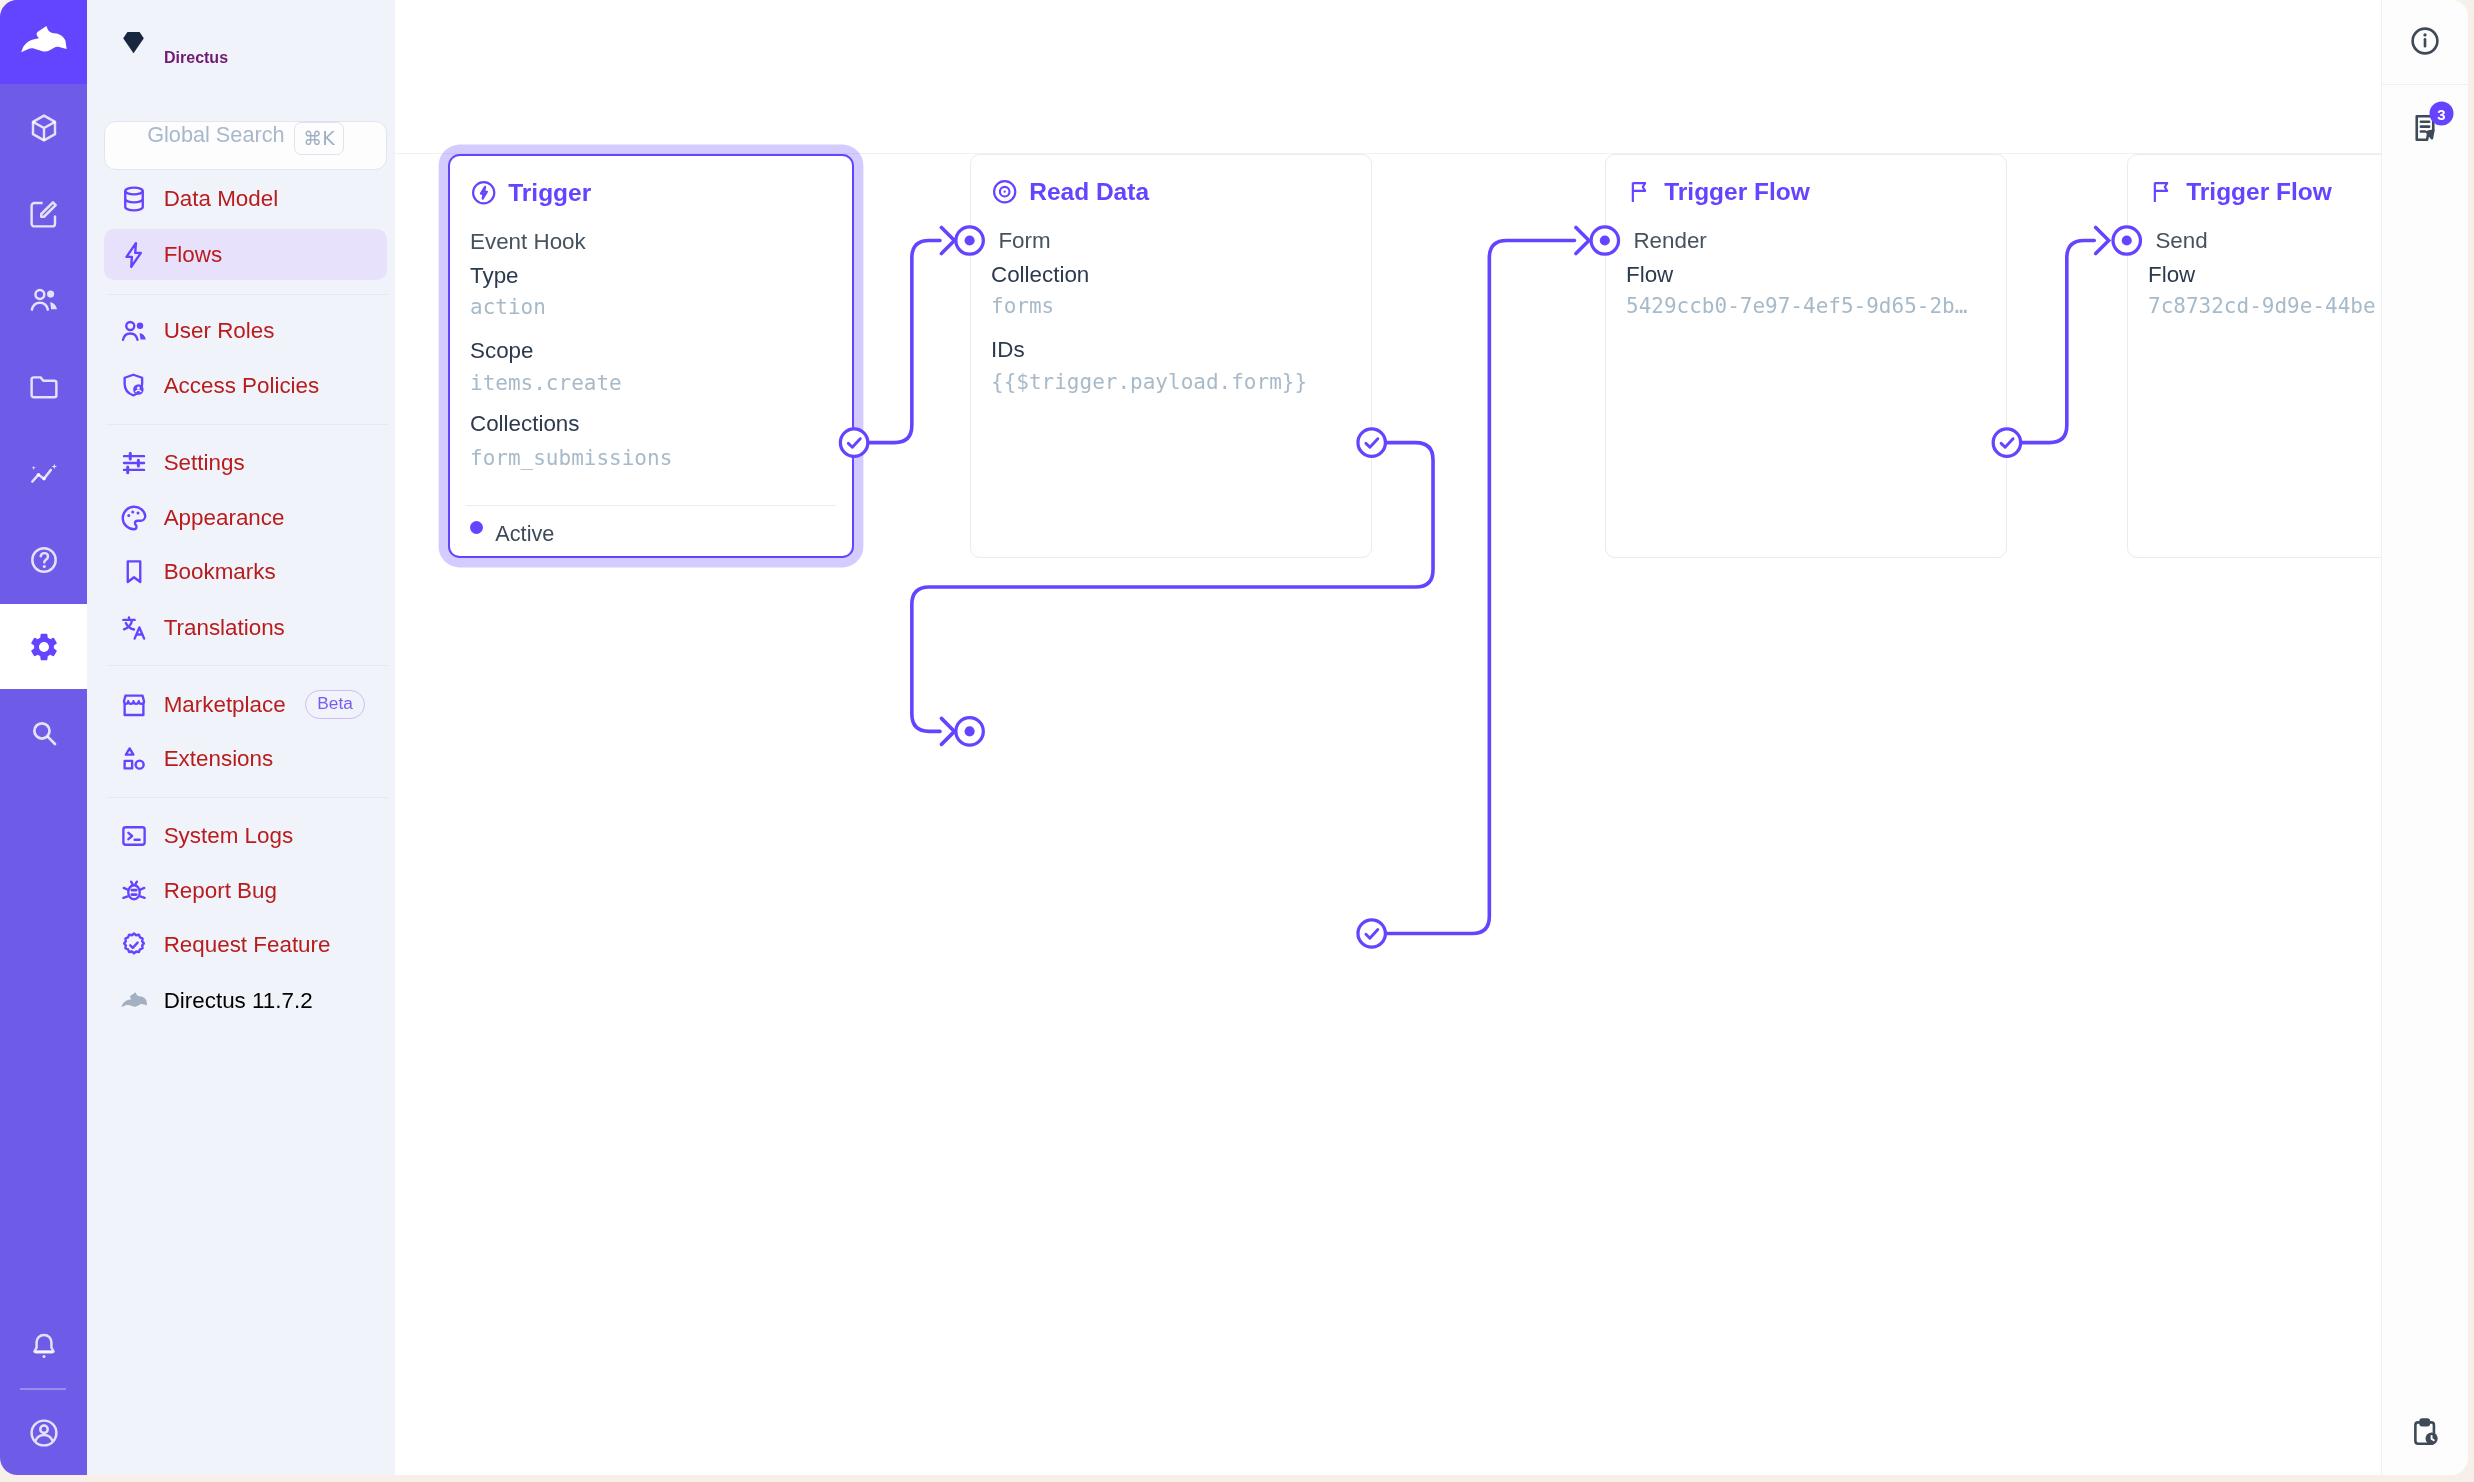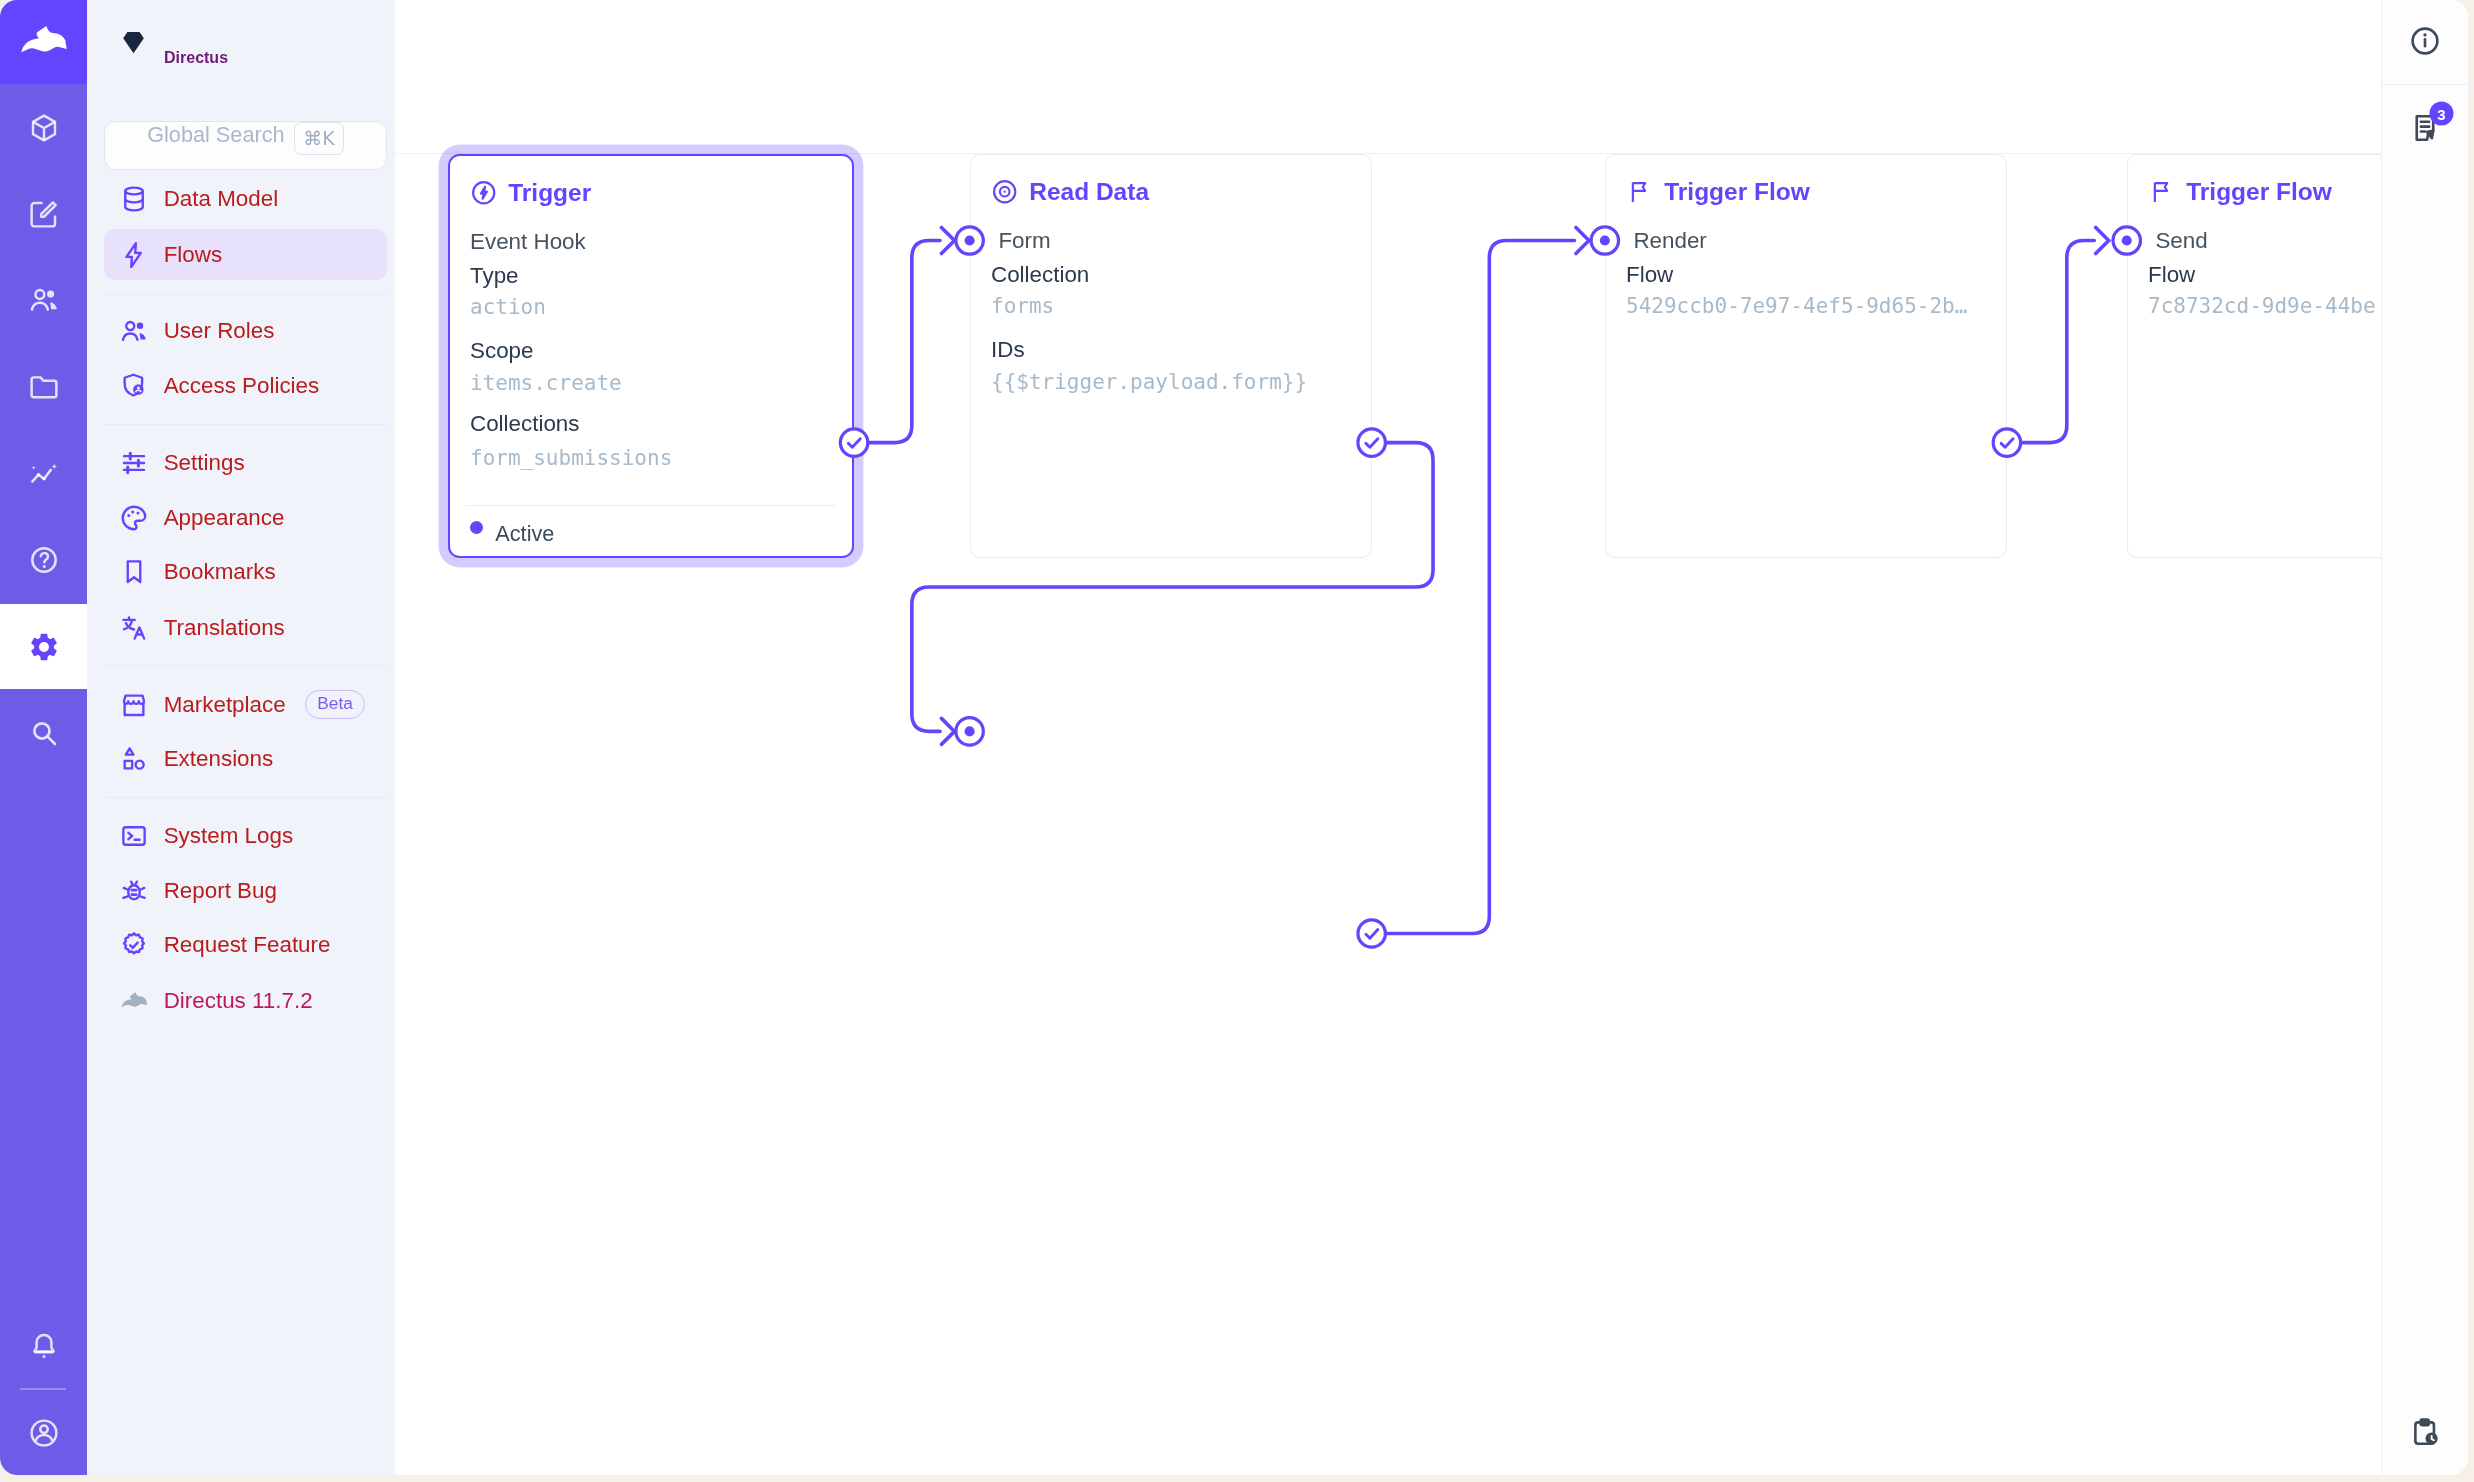--- a/index.html
+++ b/index.html
@@ -31,21 +31,21 @@
   .sb-search-ph { font-size:21.7px; color:#a8b8cc; }
   .sb-kbd { height:33px; padding:0 8.7px; border:1.4px solid #dce3ed; border-radius:7.2px;
     font-size:19px; line-height:30px; color:#9fb0c4; font-family:"DejaVu Sans", sans-serif; }
   .sb-item { position:absolute; left:17.3px; width:283px; height:51px; border-radius:10px;
     display:flex; align-items:center; cursor:pointer; }
   .sb-item.active { background:#e8e1fb; }
   .sb-item .ico { width:30px; height:30px; margin-left:14.4px; color:#6644ff; flex:0 0 30px; }
   .sb-item .ico svg { width:30px; height:30px; }
   .sb-item .lbl { margin-left:15px; font-size:22.4px; font-weight:400; color:#b91c1c; white-space:nowrap; }
   .sb-item.version .ico { color:#a2b0c2; }
-  .sb-item.version .lbl { color:#be185d; font-weight:400; }
+  .sb-item.version .lbl { color:#000000; font-weight:400; }
   .sb-div { position:absolute; left:19px; width:282px; border-top:1.4px solid #e4eaf1; }
   .beta-badge { margin-left:19px; padding:2.2px 11.6px 3.6px; border:1.4px solid #cbbcf5; border-radius:721px;
     font-size:17.3px; color:#7a5af5; font-weight:500; }
 
   
   .main { position:relative; flex:1 1 auto; background:#ffffff; overflow:hidden;padding-left:36px; }
   .main-header { position:absolute; top:0; left:0; right:0; height:154px; background:#fff;
     border-bottom:1.4px solid #eef2f7; z-index:1; }
   .back-btn { position:absolute; top:48px; left:61px; width:55px; height:55px; border-radius:50%;
     background:#ebe5fc; display:flex; align-items:center; justify-content:center; color:#6644ff; cursor:pointer; }

